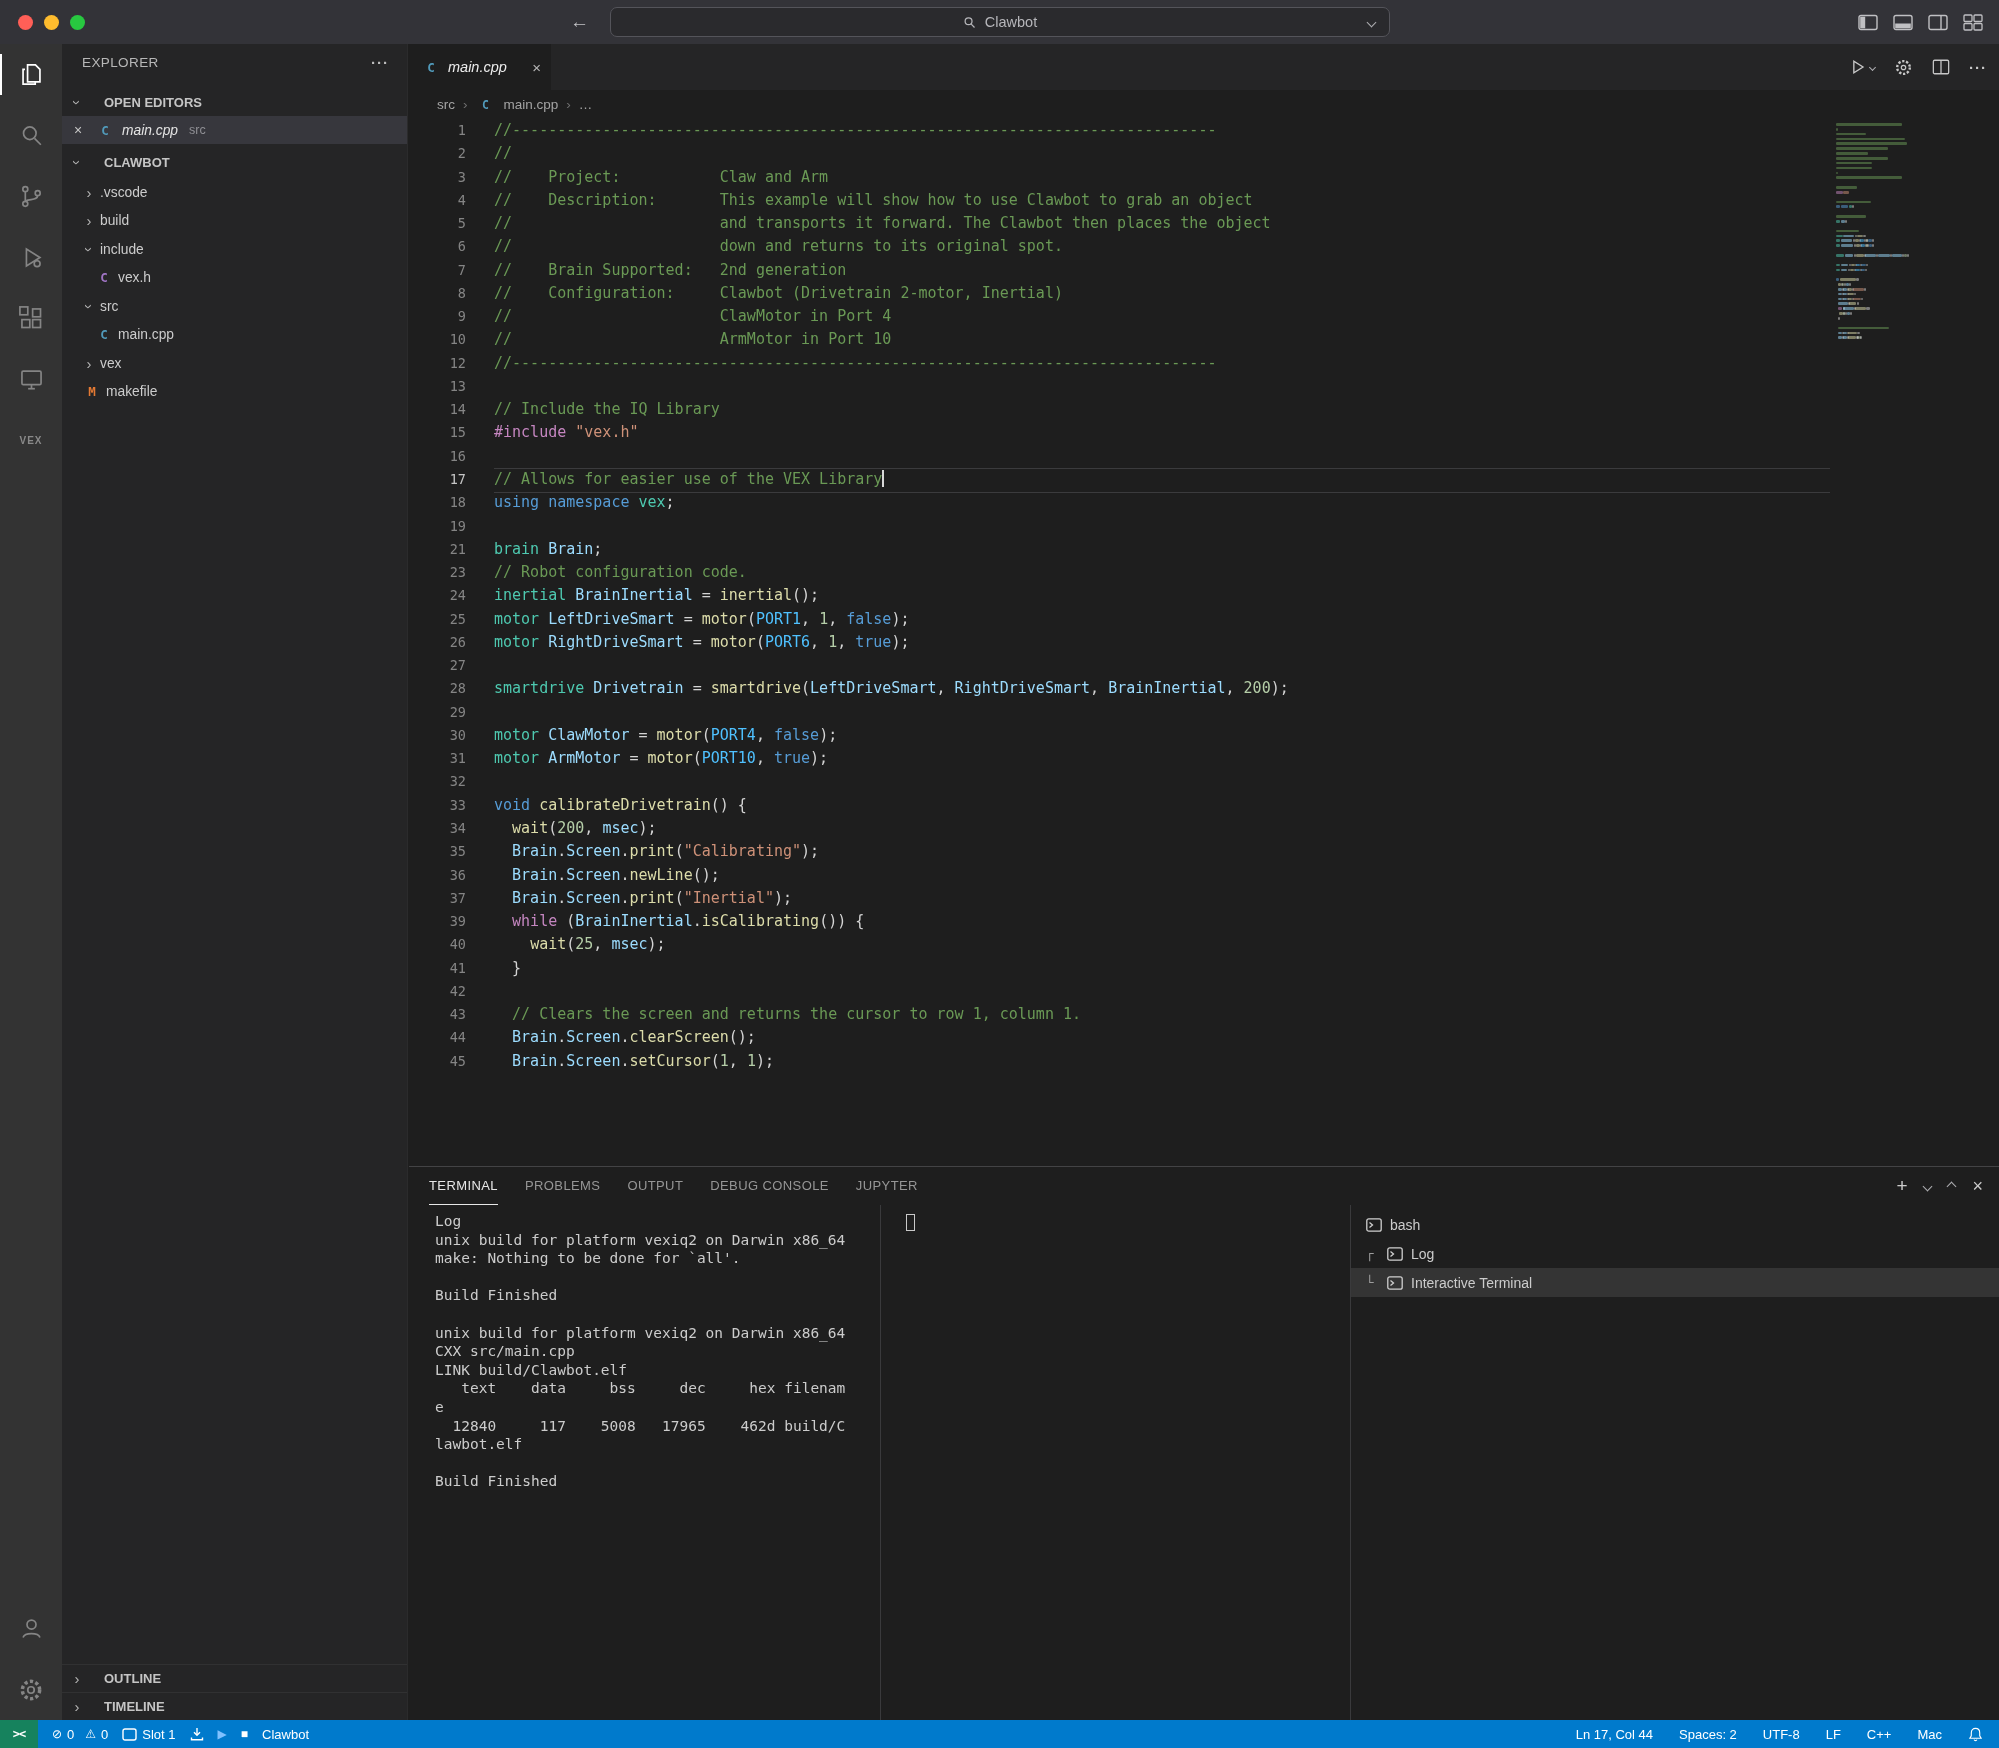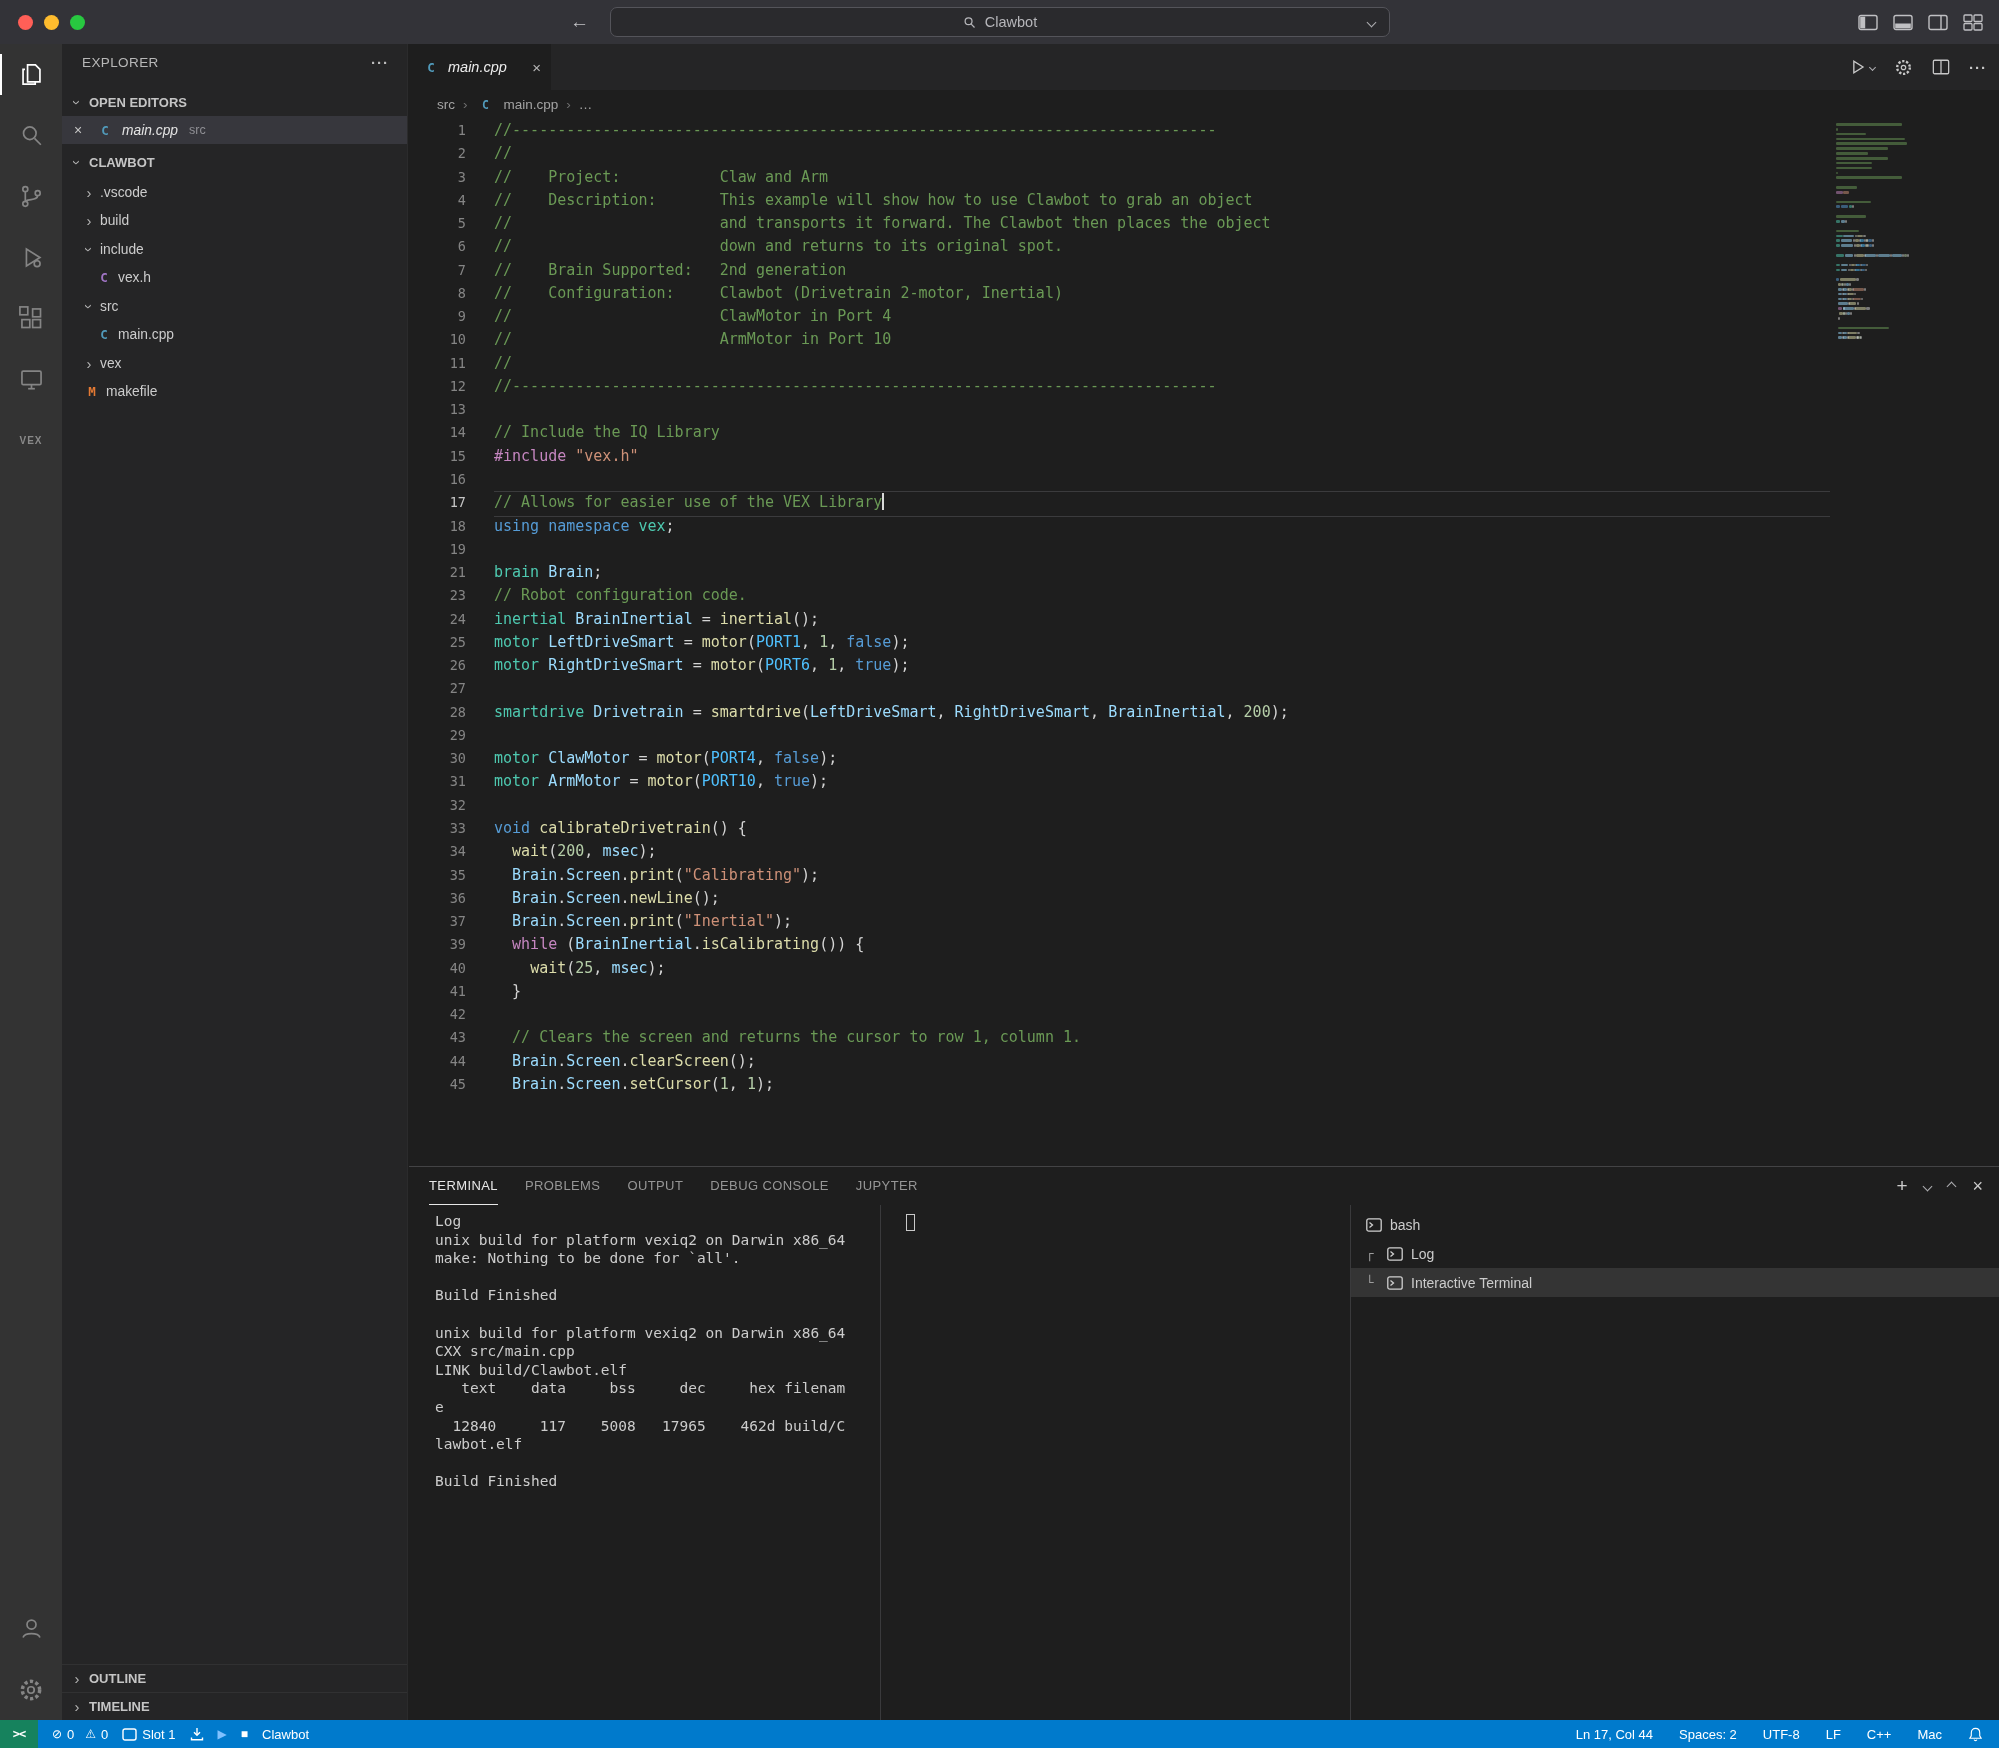--- a/index.html
+++ b/index.html
@@ -29,21 +29,21 @@
   .ab-item.active { color:#ffffff; }
   .ab-item.active::before { content:''; position:absolute; left:0; top:10px; bottom:10px; width:2px; background:#fff; }
   .ab-item svg { stroke:currentColor; fill:none; stroke-width:1.5; }
   .ab-bottom { position:absolute; bottom:0; left:0; width:62px; }
   .vex-label { font-size:10px; letter-spacing:1px; color:#8a8a8a; font-weight:bold; }
 
   
   .sidebar { position:absolute; left:62px; top:44px; width:346px; bottom:28px; background:#252526; color:#cccccc; border-right:1px solid #2b2b2c; }
   .sb-title { height:36px; display:flex; align-items:center; padding:0 18px 0 20px; font-size:13.5px; color:#b8b8b8; letter-spacing:.4px; }
   .sb-more { margin-left:auto; color:#bdbdbd; font-size:15px; letter-spacing:1px; font-weight:bold; }
-  .sec-header { height:28px; display:flex; align-items:center; font-weight:bold; font-size:13px; color:#c5c5c5; padding-left:8px; gap:5px; }
+  .sec-header { height:28px; display:flex; align-items:center; font-weight:bold; font-size:13px; color:#c5c5c5; padding-left:8px; gap:20px; }
   .chev { display:inline-block; width:14px; text-align:center; color:#b5b5b5; font-size:15px; font-weight:normal; transform:none; }
   .chev.exp { transform:rotate(90deg); }
   .oe-item { height:28px; display:flex; align-items:center; padding-left:12px; gap:7px; font-size:13.8px; }
   .oe-item.selected { background:#37373d; }
   .oe-close { color:#c6c6c6; width:14px; font-size:14px; }
   .fico { display:inline-block; width:20px; text-align:center; font-weight:bold; font-size:12.5px; font-family:"DejaVu Sans Mono",monospace; }
   .fico-cpp { color:#519aba; } .fico-h { color:#a074c4; } .fico-makefile { color:#e37933; }
   .oe-label { font-style:italic; color:#e4e4e4; }
   .oe-detail { color:#8f8f94; font-size:12.5px; margin-left:4px; }
   .tree { margin-top:2px; }
@@ -317,21 +317,20 @@
       <div class="code-row"><span class="ln">1</span><span class="ltext"><span class="tk-cmt">//------------------------------------------------------------------------------</span></span></div>
       <div class="code-row"><span class="ln">2</span><span class="ltext"><span class="tk-cmt">//</span></span></div>
       <div class="code-row"><span class="ln">3</span><span class="ltext"><span class="tk-cmt">//    Project:           Claw and Arm</span></span></div>
       <div class="code-row"><span class="ln">4</span><span class="ltext"><span class="tk-cmt">//    Description:       This example will show how to use Clawbot to grab an object</span></span></div>
       <div class="code-row"><span class="ln">5</span><span class="ltext"><span class="tk-cmt">//                       and transports it forward. The Clawbot then places the object</span></span></div>
       <div class="code-row"><span class="ln">6</span><span class="ltext"><span class="tk-cmt">//                       down and returns to its original spot.</span></span></div>
       <div class="code-row"><span class="ln">7</span><span class="ltext"><span class="tk-cmt">//    Brain Supported:   2nd generation</span></span></div>
       <div class="code-row"><span class="ln">8</span><span class="ltext"><span class="tk-cmt">//    Configuration:     Clawbot (Drivetrain 2-motor, Inertial)</span></span></div>
       <div class="code-row"><span class="ln">9</span><span class="ltext"><span class="tk-cmt">//                       ClawMotor in Port 4</span></span></div>
       <div class="code-row"><span class="ln">10</span><span class="ltext"><span class="tk-cmt">//                       ArmMotor in Port 10</span></span></div>
-      <div class="code-row"><span class="ln">11</span><span class="ltext"><span class="tk-cmt">//</span></span></div>
       <div class="code-row"><span class="ln">12</span><span class="ltext"><span class="tk-cmt">//------------------------------------------------------------------------------</span></span></div>
       <div class="code-row"><span class="ln">13</span><span class="ltext"></span></div>
       <div class="code-row"><span class="ln">14</span><span class="ltext"><span class="tk-cmt">// Include the IQ Library</span></span></div>
       <div class="code-row"><span class="ln">15</span><span class="ltext"><span class="tk-ctrl">#include </span><span class="tk-str">"vex.h"</span></span></div>
       <div class="code-row"><span class="ln">16</span><span class="ltext"></span></div>
       <div class="code-row current"><span class="ln">17</span><span class="ltext"><span class="tk-cmt">// Allows for easier use of the VEX Library</span><span class="cursor"></span></span></div>
       <div class="code-row"><span class="ln">18</span><span class="ltext"><span class="tk-kw">using</span><span class="tk-pln"> </span><span class="tk-kw">namespace</span><span class="tk-pln"> </span><span class="tk-type">vex</span><span class="tk-pln">;</span></span></div>
       <div class="code-row"><span class="ln">19</span><span class="ltext"></span></div>
       <div class="code-row"><span class="ln">21</span><span class="ltext"><span class="tk-type">brain</span><span class="tk-pln"> </span><span class="tk-var">Brain</span><span class="tk-pln">;</span></span></div>
       <div class="code-row"><span class="ln">23</span><span class="ltext"><span class="tk-cmt">// Robot configuration code.</span></span></div>

